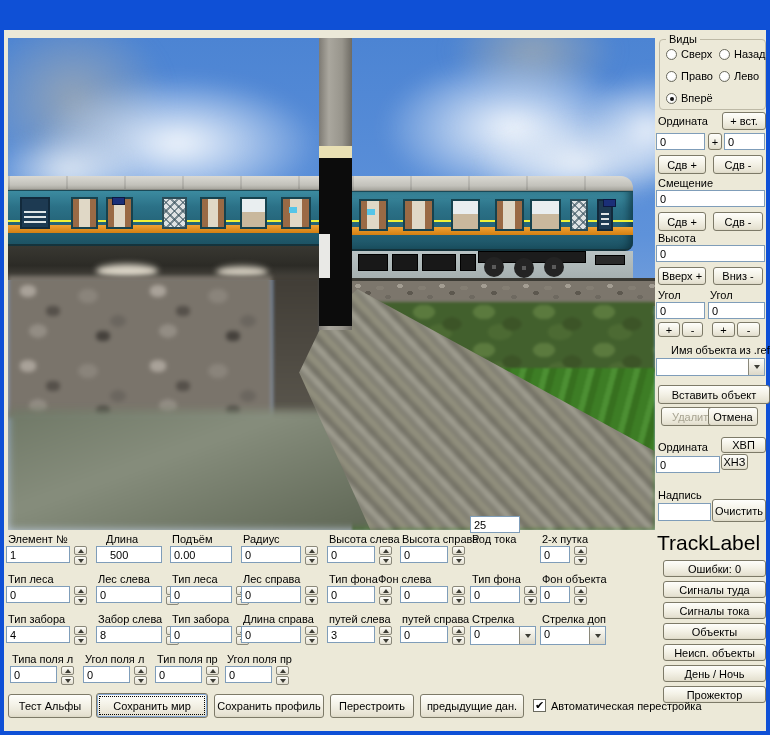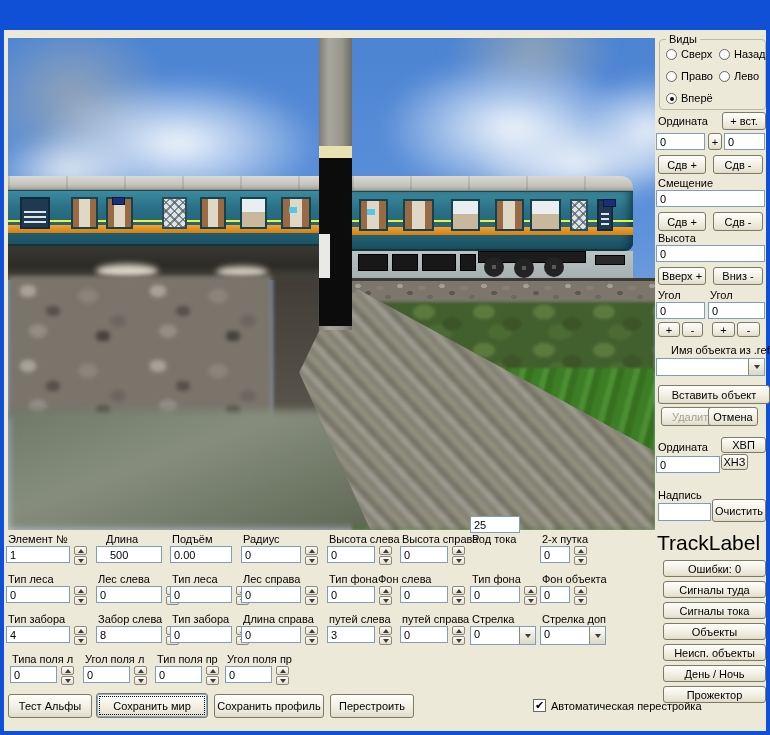--- a/index.html
+++ b/index.html
@@ -244,20 +244,21 @@
       <div class="btn">Объекты</div>
       <div class="btn">Неисп. объекты</div>
       <div class="btn">День / Ночь</div>
       <div class="btn">Прожектор</div>
     </div>
 
   <div class="btn" style="left:8px;top:694px;width:84px;height:24px;">Тест Альфы</div>
   <div class="btn" style="left:214px;top:694px;width:110px;height:24px;">Сохранить профиль</div>
   <div class="btn default" style="left:96px;top:693px;width:112px;height:25px;">Сохранить мир</div>
   <div class="btn" style="left:330px;top:694px;width:84px;height:24px;">Перестроить</div>
+  <div class="btn" style="left:420px;top:694px;width:104px;height:24px;">предыдущие дан.</div>
   <div class="chk" style="left:533px;top:699px;">
     <span>✔</span>
   </div>
   <span class="lbl" style="left:551px;top:700px;">Автоматическая перестройка</span>
 <span class="lbl" style="left: 8px; top: 533px;">Элемент №</span>
     <input class="edit" value="1" style="left: 6px; top: 546px; width: 64px; height: 17px;">
     <div class="spinner" style="left: 74px; top: 546px; height: 19px;">
       <div class="sbtn">
         <span class="tri-up"></span>
       </div>

